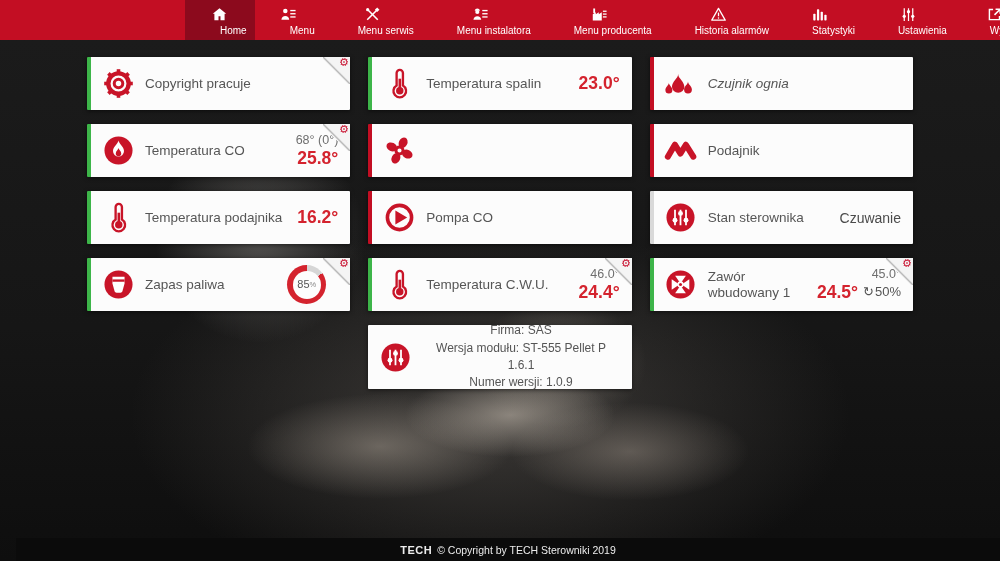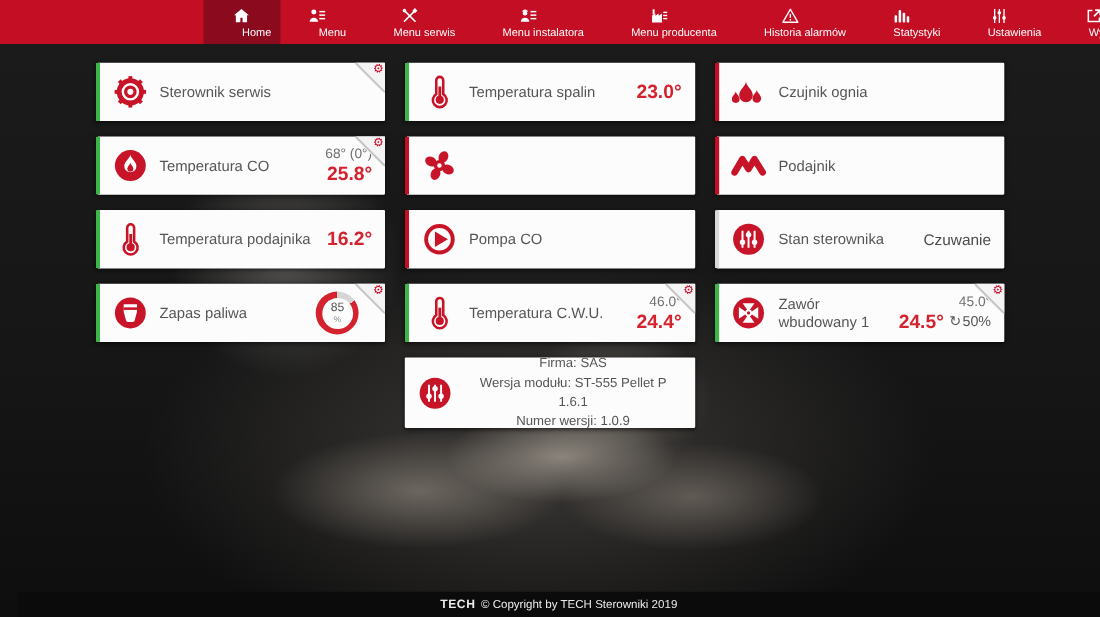--- a/index.html
+++ b/index.html
@@ -41,21 +41,21 @@
   .vrow { display:flex; align-items:center; }
   .vmain { font-size:17.5px; font-weight:bold; color:#d4232e; line-height:1.15; white-space:nowrap; }
   .vextra { font-size:13px; color:#555; margin-left:5px; display:flex; align-items:center; white-space:nowrap; }
   .rot { font-size:13px; margin-right:1px; }
   .vtext { font-size:14px; color:#4b4b4b; white-space:nowrap; }
 
   
   .gauge { width:39px; height:39px; border-radius:50%; margin-left:auto; margin-right:12px;
     display:flex; align-items:center; justify-content:center; flex:none; }
   .gauge-inner { width:28px; height:28px; border-radius:50%; background:#fdfdfd;
-    display:flex; flex-direction:column; align-items:center; justify-content:center; line-height:1; }
+    display:flex; align-items:center; justify-content:center; line-height:1; }
   .gp { font-size:11px; color:#555; }
   .gu { font-size:7.5px; color:#888; margin-top:1px; }
 
   
   .fold { position:absolute; top:0; right:0; width:27px; height:27px; overflow:hidden;
     background:linear-gradient(225deg,#f4f4f4 46%,#b9b9b9 50%,#fbfbfb 54%,rgba(255,255,255,0) 54%); }
   .fold-gear { position:absolute; top:-1px; right:1px; font-size:11px; color:#c8102e;
     transform:rotate(15deg); }
 
   
@@ -208,41 +208,41 @@
               <rect x="10.7" y="1.6" width="2.6" height="3.8" transform="rotate(135 12 12)"></rect>
               <rect x="10.7" y="1.6" width="2.6" height="3.8" transform="rotate(180 12 12)"></rect>
               <rect x="10.7" y="1.6" width="2.6" height="3.8" transform="rotate(225 12 12)"></rect>
               <rect x="10.7" y="1.6" width="2.6" height="3.8" transform="rotate(270 12 12)"></rect>
               <rect x="10.7" y="1.6" width="2.6" height="3.8" transform="rotate(315 12 12)"></rect>
             </g>
             <circle cx="12" cy="12" r="7.4" fill="none" stroke="currentColor" stroke-width="3.2"></circle>
             <circle cx="12" cy="12" r="3.1" fill="none" stroke="currentColor" stroke-width="2.2"></circle>
           </svg>
         </span>
-        <span class="clabel">Sterownik serwis</span>
+        <span class="clabel">Copyright pracuje</span>
         <span class="fold">
           <span class="fold-gear">⚙</span>
         </span>
       </div>
       <div class="card" style="border-left-color: rgb(61, 181, 73);">
         <span class="cicon">
           <svg viewBox="0 0 24 24">
             <path d="M9.9 4.4a2.3 2.3 0 0 1 4.6 0v9.1a4.6 4.6 0 1 1-4.6 0Z" fill="none" stroke="currentColor" stroke-width="1.7"></path>
             <circle cx="12.2" cy="17.3" r="2.7" fill="currentColor"></circle>
             <rect x="11.3" y="8.5" width="1.9" height="7.5" fill="currentColor"></rect>
           </svg>
         </span>
         <span class="clabel">Temperatura spalin</span>
         <span class="cright">
           <span class="vrow">
             <span class="vmain">23.0°</span>
           </span>
         </span>
       </div>
-      <div class="card" style="border-left-color: rgb(195, 14, 35);">
+      <div class="card" style="border-left-color: rgb(195, 14, 35); font-style: italic;">
         <span class="cicon">
           <svg viewBox="0 0 24 24" fill="currentColor">
             <path transform="translate(1,11.5) scale(0.85)" d="M3 0C3 2.2 6 3.6 6 6.2A3 3 0 0 1 0 6.2C0 3.6 3 2.2 3 0Z"></path>
             <path transform="translate(5.8,5) scale(1.5)" d="M3 0C3 2.2 6 3.6 6 6.2A3 3 0 0 1 0 6.2C0 3.6 3 2.2 3 0Z"></path>
             <path transform="translate(14.6,10.5) scale(0.95)" d="M3 0C3 2.2 6 3.6 6 6.2A3 3 0 0 1 0 6.2C0 3.6 3 2.2 3 0Z"></path>
           </svg>
         </span>
         <span class="clabel">Czujnik ognia</span>
       </div>
       <div class="card" style="border-left-color: rgb(61, 181, 73);">

